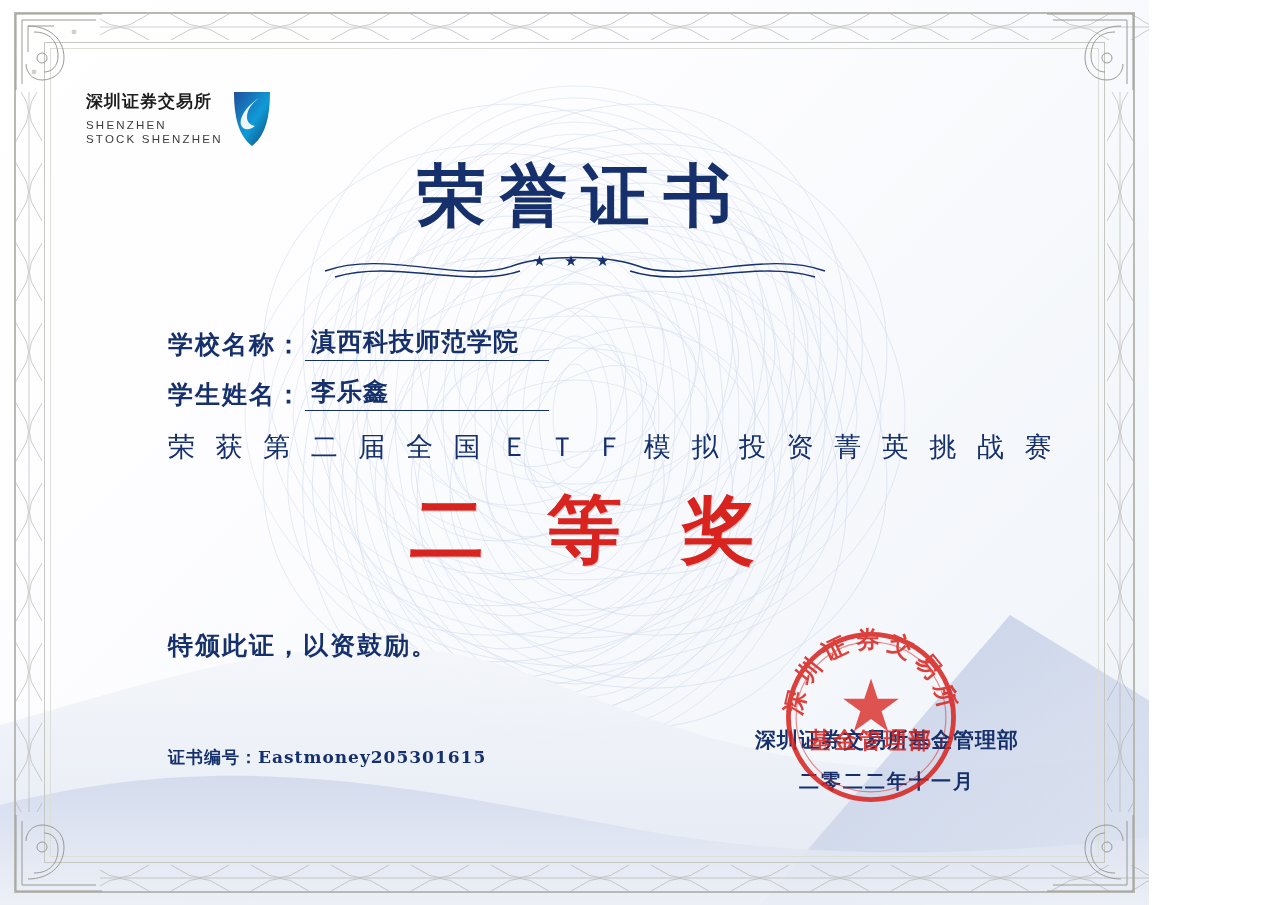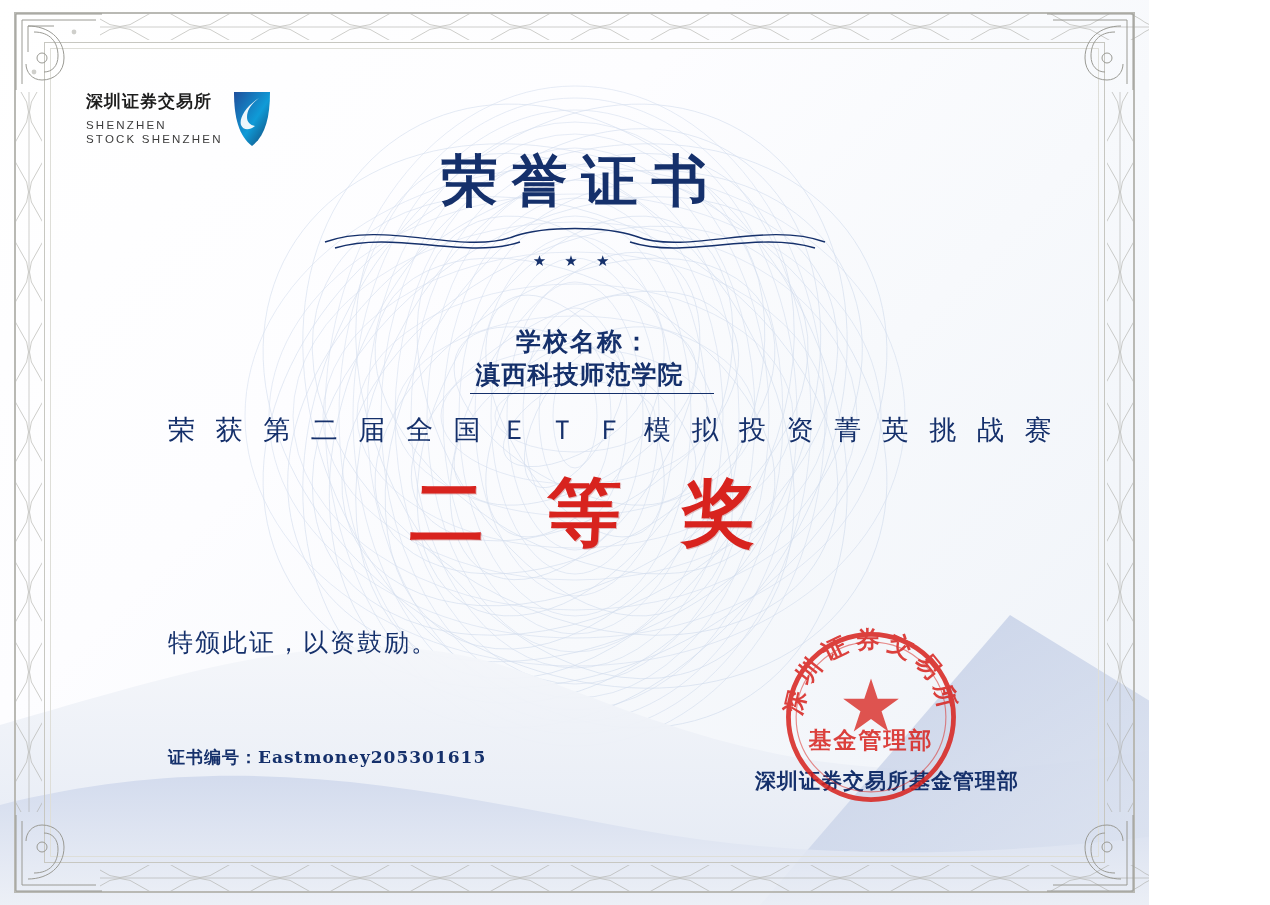--- a/index.html
+++ b/index.html
@@ -122,26 +122,26 @@
 
   
   .title-block {
     position: absolute;
     left: 0; right: 0;
     top: 150px;
     text-align: center;
   }
   .title {
     font-family: "DejaVu Serif", "Liberation Serif", serif;
-    font-size: 56px;
+    font-size: 68px;
     font-weight: 700;
     letter-spacing: 14px;
     color: #15306b;
     text-indent: 14px;
-    margin: 0;
+    margin: 8px;
     line-height: 1.1;
   }
   .title-flourish { margin-top: 4px; }
   .stars {
     position: absolute;
     left: 0; right: 0;
     top: 102px;
     text-align: center;
     color: #15306b;
     font-size: 15px;
@@ -150,37 +150,36 @@
 
   
   .body-block {
     position: absolute;
     left: 168px;
     right: 150px;
     top: 325px;
   }
   .field-row {
     display: flex;
-    align-items: center;
+    align-items: flex-end;
     margin-bottom: 14px;
-    flex-direction: column;
   }
   .field-label {
     font-family: "DejaVu Serif", "Liberation Serif", serif;
     font-size: 25px;
     font-weight: 700;
     color: #15306b;
     letter-spacing: 2px;
     white-space: nowrap;
   }
   .field-value-wrap {
     border-bottom: 1.6px solid #15306b;
     min-width: 232px;
     padding: 0 6px 2px 6px;
-    margin-left: 16px;
+    margin-left: 2px;
   }
   .field-value {
     font-family: "DejaVu Serif", "Liberation Serif", serif;
     font-size: 25px;
     font-weight: 700;
     color: #15306b;
     letter-spacing: 1px;
     white-space: nowrap;
   }
   .award-line {
@@ -198,24 +197,24 @@
     font-family: "DejaVu Serif", "Liberation Serif", serif;
     font-size: 74px;
     font-weight: 700;
     color: #d8231e;
     letter-spacing: 18px;
     text-indent: 18px;
     text-shadow: 1px 1px 0 rgba(150,10,10,.25);
     transform: skewX(-3deg);
   }
   .closing {
-    margin-top: 62px;
+    margin-top: 48px;
     font-family: "DejaVu Serif", "Liberation Serif", serif;
     font-size: 25px;
-    font-weight: 400;
+    font-weight: 700;
     color: #15306b;
     letter-spacing: 2px;
   }
 
   
   .serial {
     position: absolute;
     left: 168px;
     bottom: 136px;
     font-family: "DejaVu Serif", "Liberation Serif", serif;
@@ -462,34 +461,41 @@
 
   <div class="body-block">
 
     <div class="field-row">
       <span class="field-label">学校名称：</span>
       <span class="field-value-wrap">
         <span class="field-value">滇西科技师范学院</span>
       </span>
     </div>
 
+    <div class="field-row">
+      <span class="field-label">学生姓名：</span>
+      <span class="field-value-wrap">
+        <span class="field-value">李乐鑫</span>
+      </span>
+    </div>
 
     <div class="award-line">荣 获 第 二 届 全 国 Ｅ Ｔ Ｆ 模 拟 投 资 菁 英 挑 战 赛</div>
 
     <div class="prize">二 等 奖</div>
 
     <div class="closing">特颁此证，以资鼓励。</div>
   </div>
 
   <div class="serial">
     <span>证书编号：</span><span>Eastmoney205301615</span>
   </div>
 
   <div class="signature">
     <div class="sig-org">深圳证券交易所基金管理部</div>
+    <div class="sig-date">二零二二年十一月</div>
   </div>
 
   <svg class="seal" viewBox="0 0 200 200" aria-hidden="true">
     <defs>
       <path id="sealArc" d="M100,100 m-72,0 a72,72 0 1,1 144,0 a72,72 0 1,1 -144,0"></path>
     </defs>
     <circle cx="100" cy="100" r="86" fill="none" stroke="#d8231e" stroke-width="5"></circle>
     <circle cx="100" cy="100" r="78" fill="none" stroke="#d8231e" stroke-width="1.2" opacity=".6"></circle>
     <text class="seal-text" font-size="25" letter-spacing="7">
       <textPath href="#sealArc" startOffset="25%" text-anchor="middle">深圳证券交易所</textPath>

